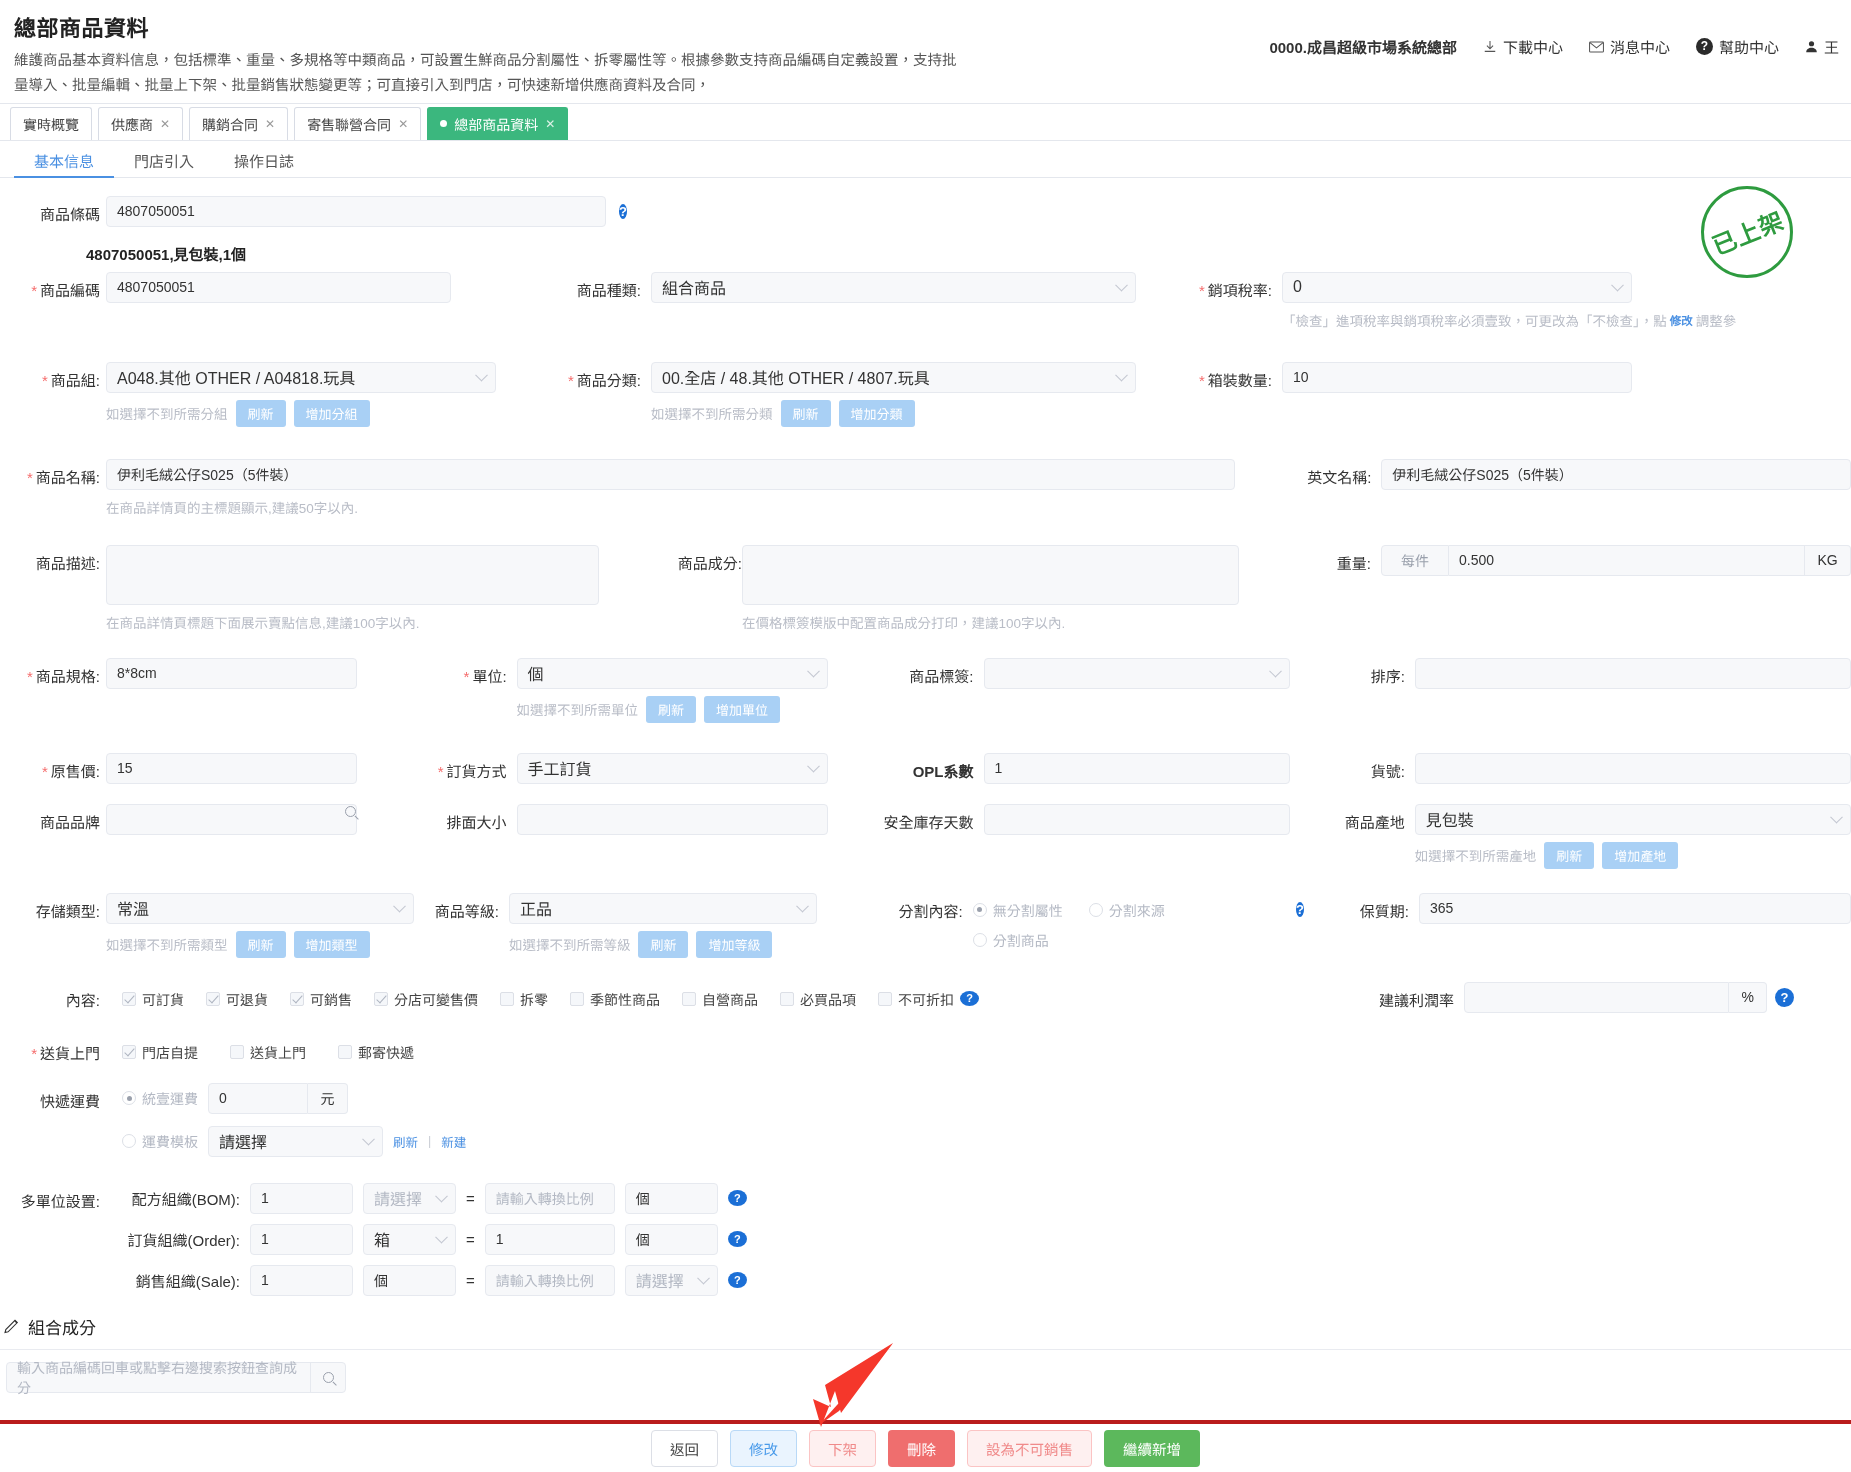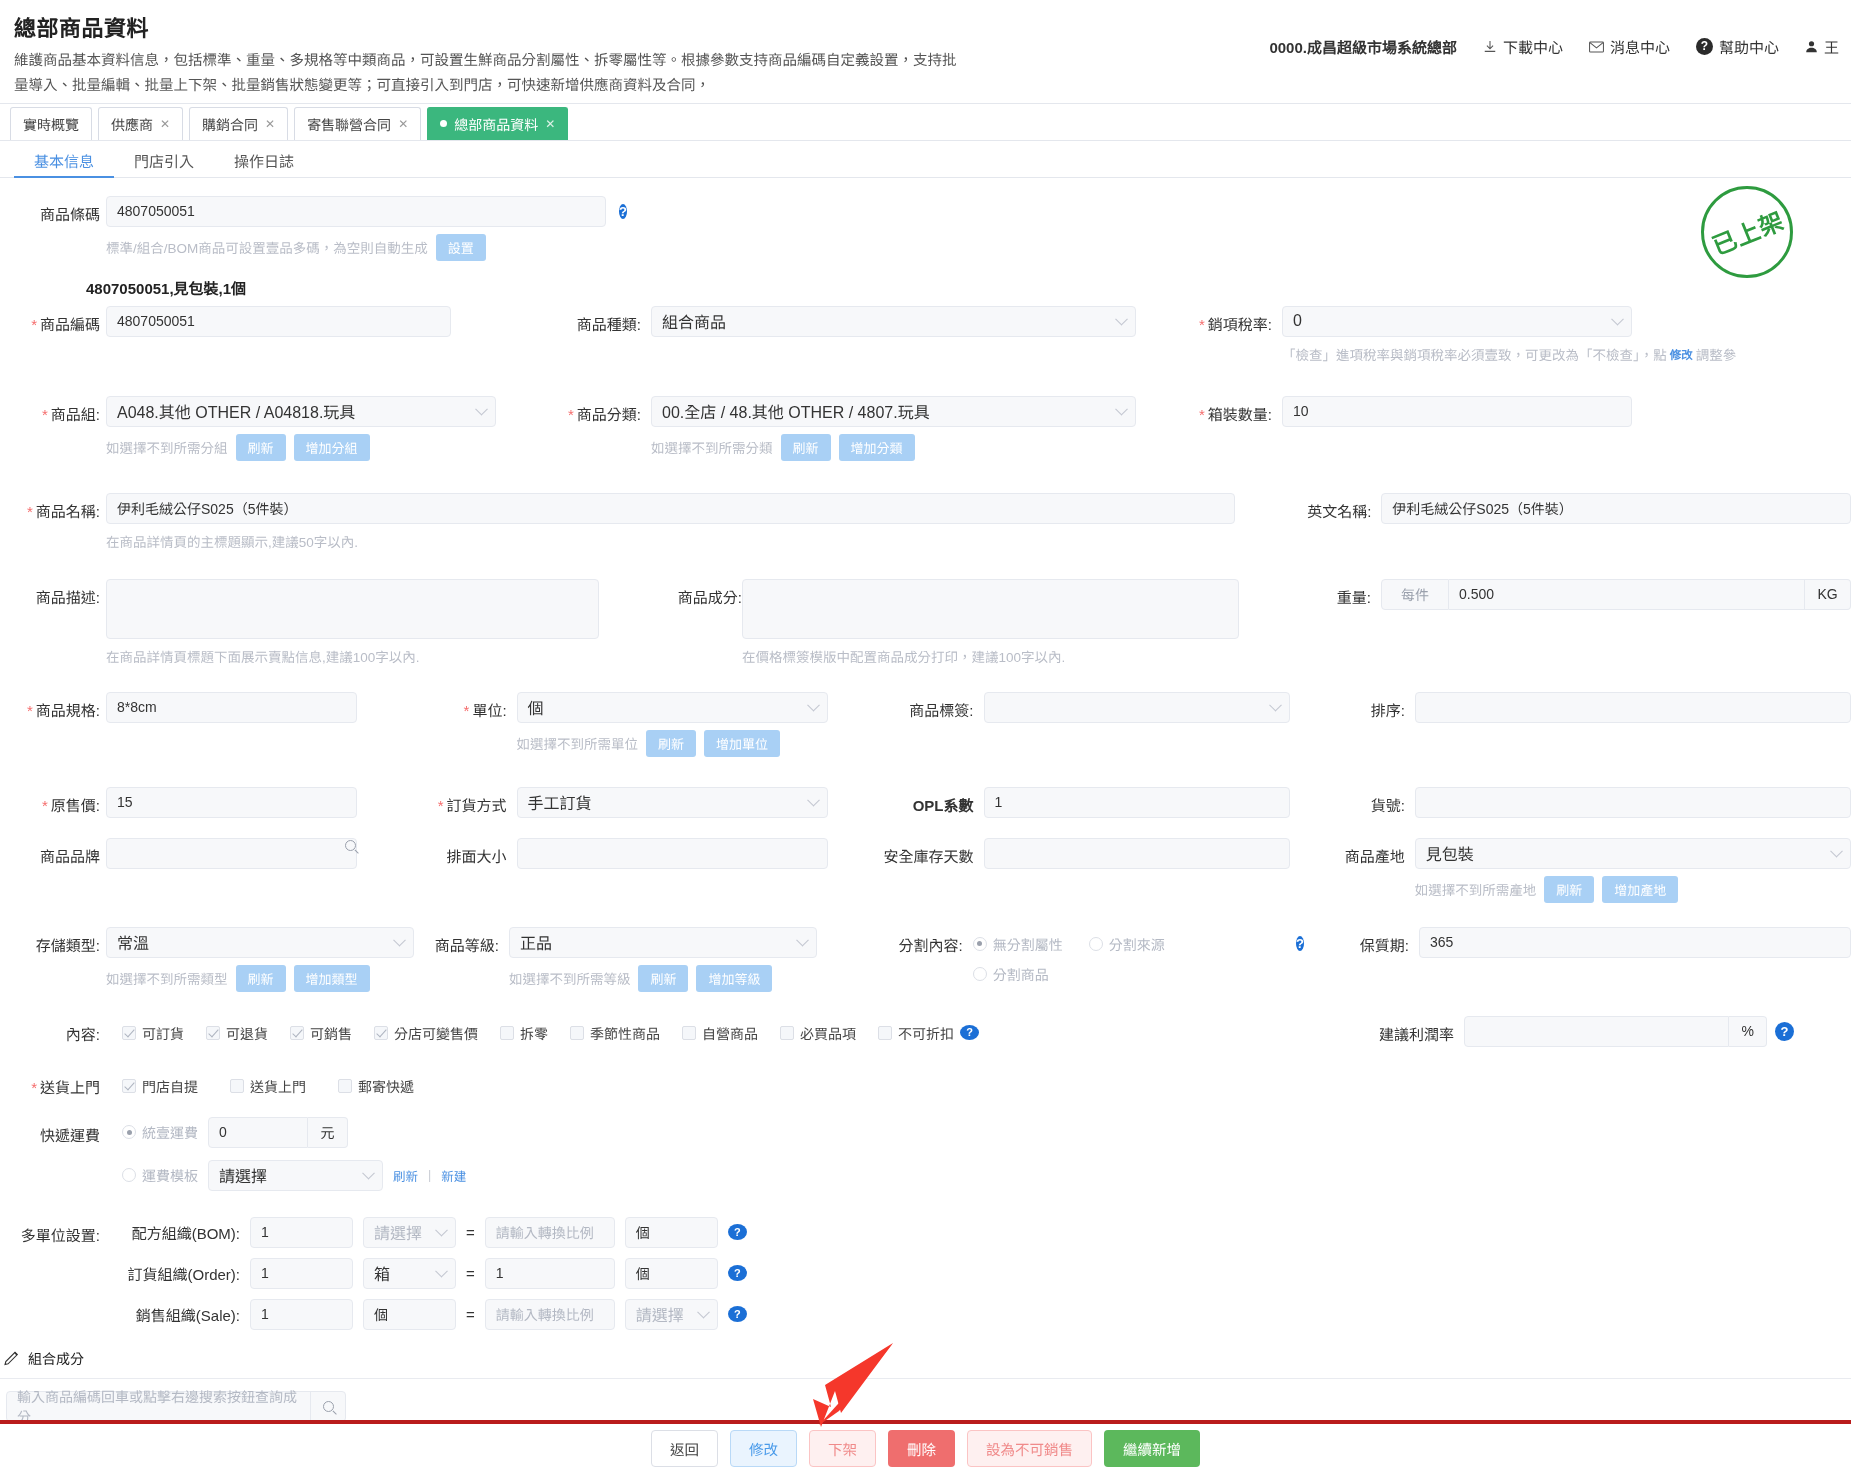--- a/index.html
+++ b/index.html
@@ -104,21 +104,21 @@
 
   .stamp {
     position:absolute; right:58px; top:8px; width:92px; height:92px;
     border:3.5px solid #2e9b3f; border-radius:50%;
     display:flex; align-items:center; justify-content:center;
   }
   .stamp span {
     color:#2e9b3f; font-size:24px; font-weight:700; transform:rotate(-22deg); letter-spacing:1px;
   }
 
-  .sec-title { font-size:14px; color:#222; display:flex; align-items:center; gap:8px; padding:8px 14px 10px 4px; }
+  .sec-title { font-size:17px; color:#222; display:flex; align-items:center; gap:8px; padding:8px 14px 10px 4px; }
   .divider { border-top:1px solid #e9ebf0; }
 
   .search-box { position:relative; width:340px; }
   .search-box .mag {
     position:absolute; right:0; top:0; width:36px; height:31px;
     border-left:1px solid #e6e9ef; display:flex; align-items:center; justify-content:center;
   }
   .mag-ic { width:11px;height:11px;border:1.4px solid #9aa0ac;border-radius:50%; position:relative; display:inline-block; }
   .mag-ic::after { content:""; position:absolute; right:-4px; bottom:-3px; width:5px;height:1.4px;background:#9aa0ac;transform:rotate(45deg); }
 
@@ -209,24 +209,20 @@
 <div class="form">
 
   <div class="stamp">
     <span>已上架</span>
   </div>
 
   <div class="row" style="padding:8px 0 0 0;">
     <div class="lbl" style="width:100px;">商品條碼</div>
     <div style="margin-left:6px; width:500px;">
       <div class="inp">4807050051</div>
-      <div class="hint">
-        <span>標準/組合/BOM商品可設置壹品多碼，為空則自動生成</span>
-        <span class="btn-s">設置</span>
-      </div>
     </div>
     <div style="margin-left:13px; margin-top:6px;">
       <span class="qmark">?</span>
     </div>
   </div>
 
   <div style="padding:16px 0 4px 86px; font-size:15px; font-weight:700; color:#222;">4807050051,見包裝,1個</div>
 
   <div class="row" style="padding-top:4px;">
     <div class="lbl req" style="width:100px;">商品編碼</div>

